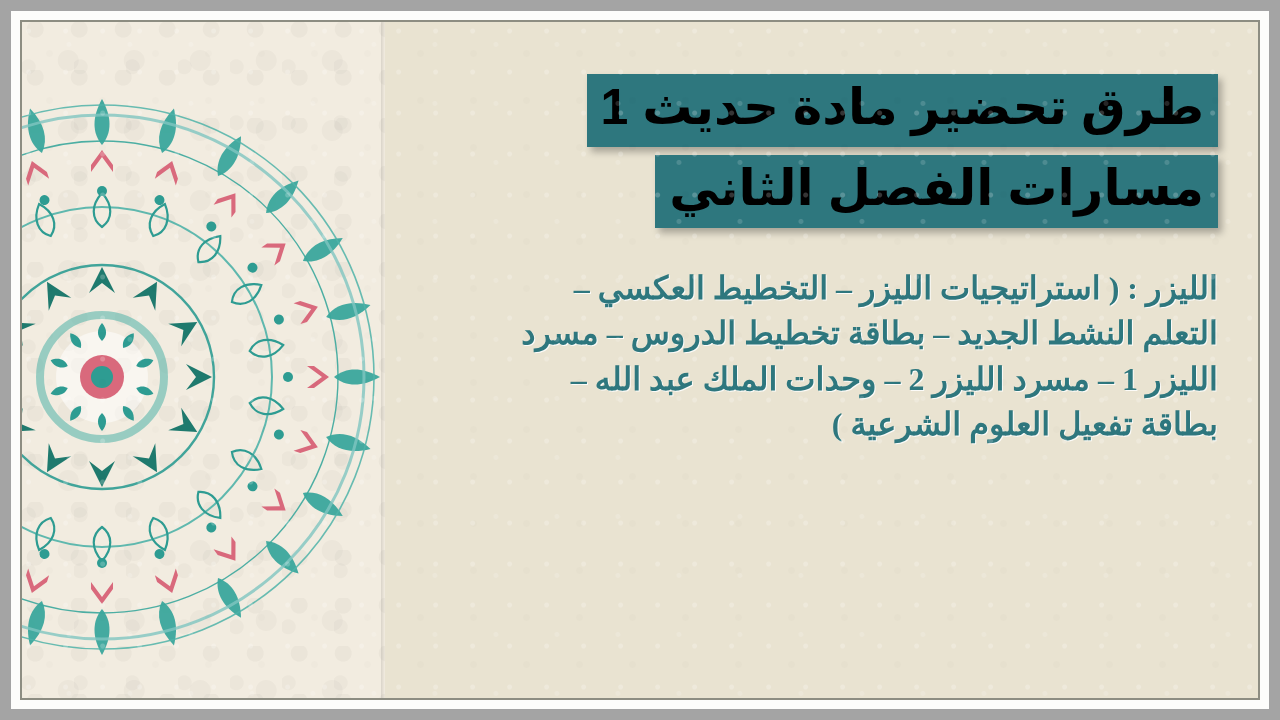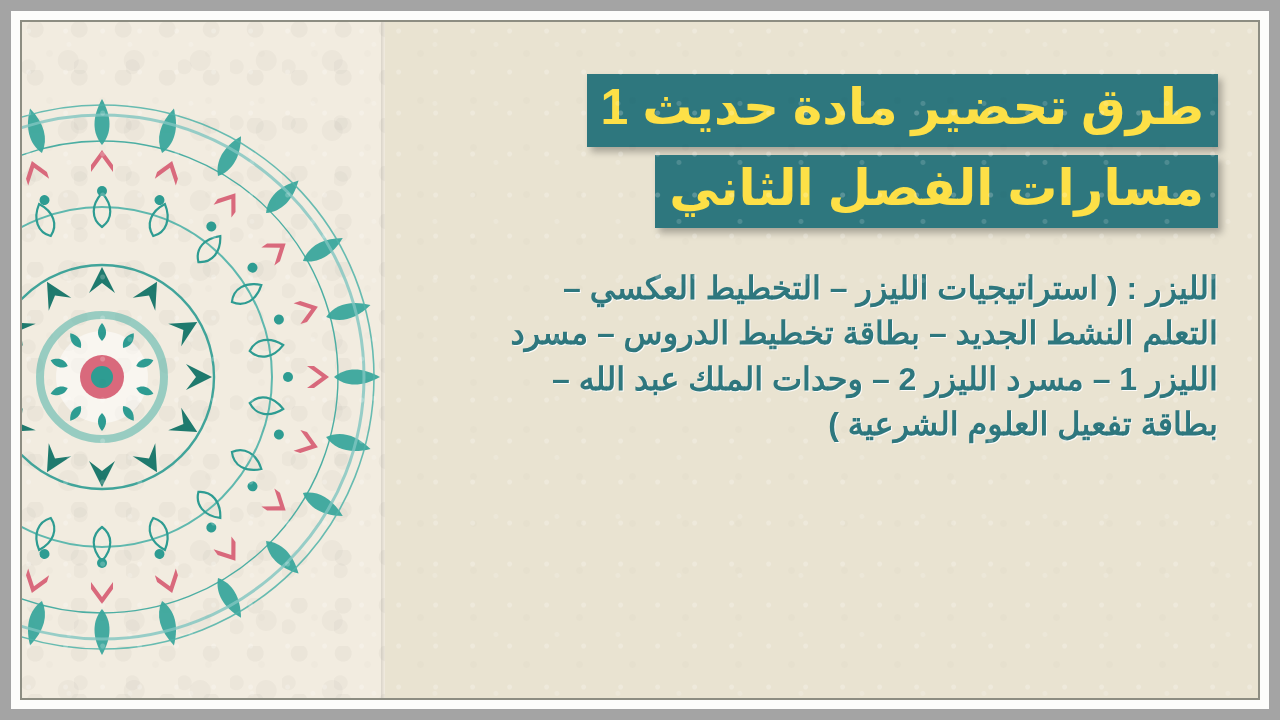--- a/index.html
+++ b/index.html
@@ -73,40 +73,40 @@
     position:absolute;right:40px;top:0;width:770px;height:676px;
   }
 
   .title-block{
     position:absolute;right:0;top:52px;width:100%;
     text-align:right;
   }
   .title-line{
     display:inline-block;
     background:#2e777e;
-    color:#fde047;
+    color:#000000;
     font-weight:bold;
     font-size:50px;
     line-height:1.26;
     padding:2px 14px 8px 14px;
     letter-spacing:0;
     box-shadow:4px 5px 7px rgba(0,0,0,.28);
     white-space:nowrap;
     font-family:"Liberation Sans","DejaVu Sans",sans-serif;
   }
   .title-line.l2{margin-top:8px;}
 
   .body-block{
     position:absolute;right:0;top:244px;width:722px;
     text-align:right;
     color:#2e777e;
     font-weight:bold;
     font-size:32px;
     line-height:1.42;
-    font-family:Liberation Sans, sans-serif;
+    font-family:Liberation Serif, serif;
     text-shadow:1px 1px 0 rgba(255,255,255,.85);
     direction:rtl;
   }
 </style>
 </head>
 <body>
 
 <div id="slide">
 
   <div class="frame-outer"></div>

